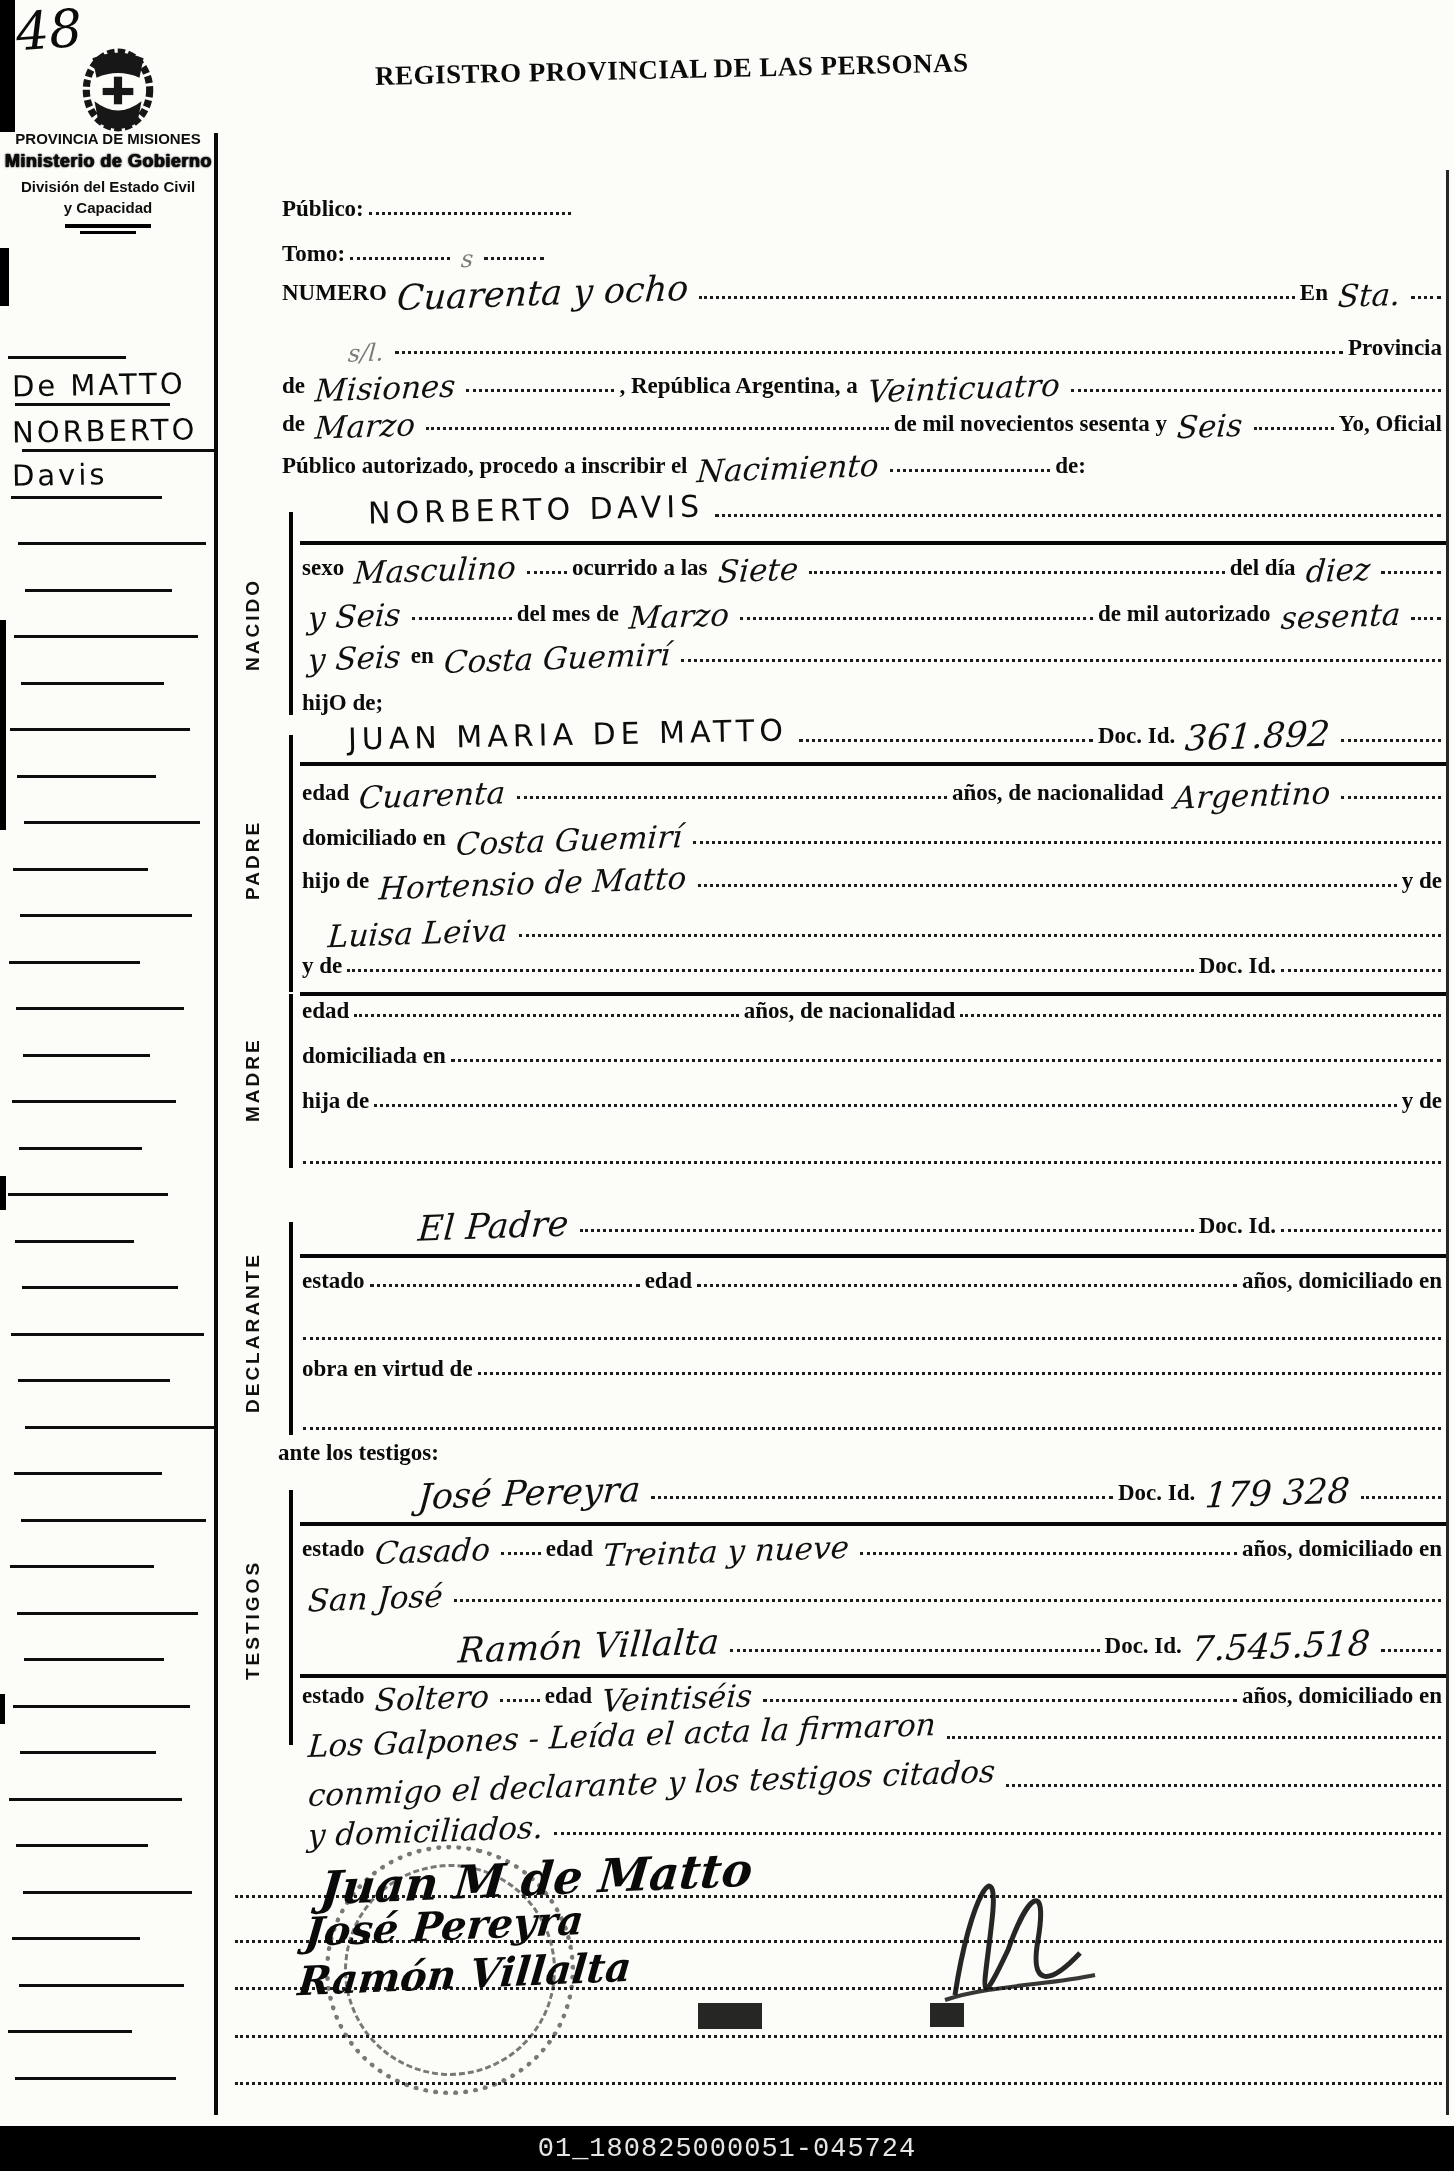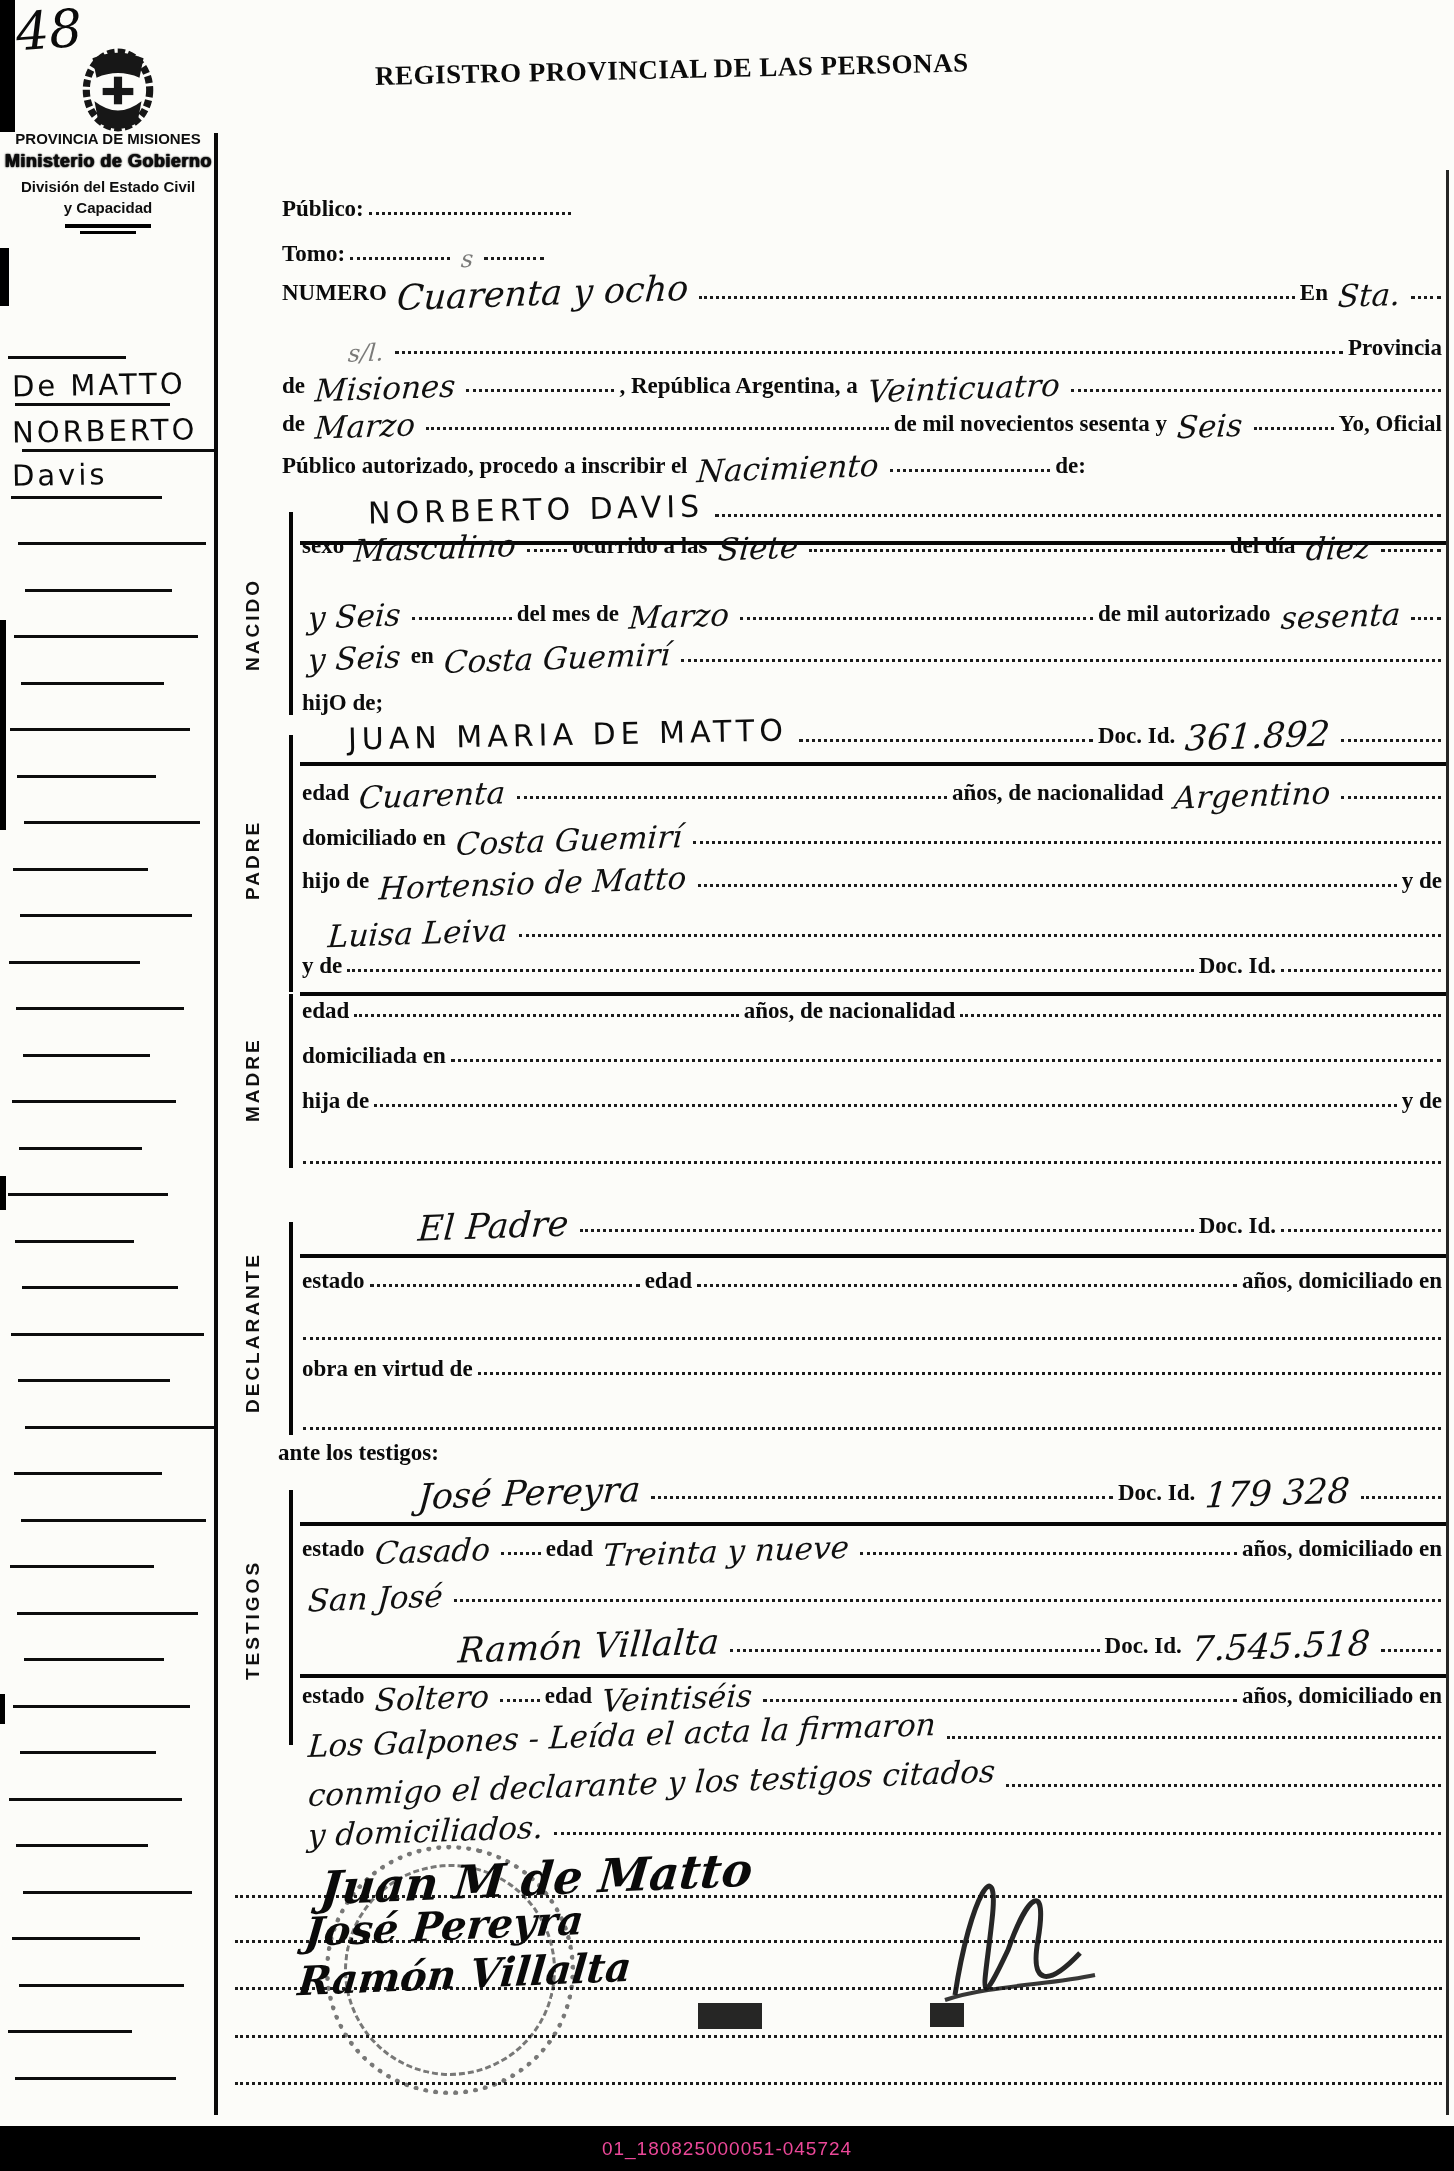--- a/index.html
+++ b/index.html
@@ -56,21 +56,21 @@
   .stamp-round .inner{position:absolute;inset:14px;border-radius:50%;border:3px dashed #222;}
   .namestamp{position:absolute;left:705px;top:2003px;font-family:"Liberation Sans",sans-serif;
       color:#0c0c0c;}
   .ns1{font-weight:bold;font-size:21px;letter-spacing:1px;}
   .ns2{font-weight:bold;font-size:17px;margin-top:4px;margin-left:40px;}
   .ns3{font-size:15px;margin-top:8px;margin-left:110px;opacity:.8;}
   .smudge{position:absolute;background:#000;opacity:.85;}
   .edge-mark{position:absolute;background:#000;}
   .footerbar{position:absolute;left:0;top:2126px;width:1454px;height:45px;background:#000;
       display:flex;align-items:center;justify-content:center;}
-  .footerbar span{font-family:Liberation Sans, sans-serif;font-size:19px;color:#ec4899;
+  .footerbar span{font-family:Liberation Mono, monospace;font-size:27px;color:#e5e5e5;
       letter-spacing:1px;}
 </style>
 </head>
 <body>
 
 <div class="doc">
 
   <div class="edge-mark" style="left:0;top:0;width:15px;height:132px"></div>
   <div class="edge-mark" style="left:0;top:248px;width:9px;height:58px"></div>
   <div class="edge-mark" style="left:0;top:620px;width:6px;height:210px"></div>
@@ -195,21 +195,21 @@
     <div class="sp"></div>
   </div>
 
   <div class="vbar" style="top:512px;height:203px"></div>
   <div class="vlabel" style="top:540px;height:170px">NACIDO</div>
   <div class="row sec" style="top:485px">
     <span class="hwcaps" style="margin-left:60px">NORBERTO DAVIS</span>
     <div class="dots"></div>
   </div>
   <div class="thick" style="top:541px"></div>
-  <div class="row sec" style="top:520px">
+  <div class="row sec" style="top:542px">
     <span class="lbl">sexo</span>
     <span class="hw">Masculino</span>
     <div class="dots d40"></div>
     <span class="lbl">ocurrido a las</span>
     <span class="hw">Siete</span>
     <div class="dots"></div>
     <span class="lbl">del día</span>
     <span class="hw">diez</span>
     <div class="dots d60"></div>
   </div>

